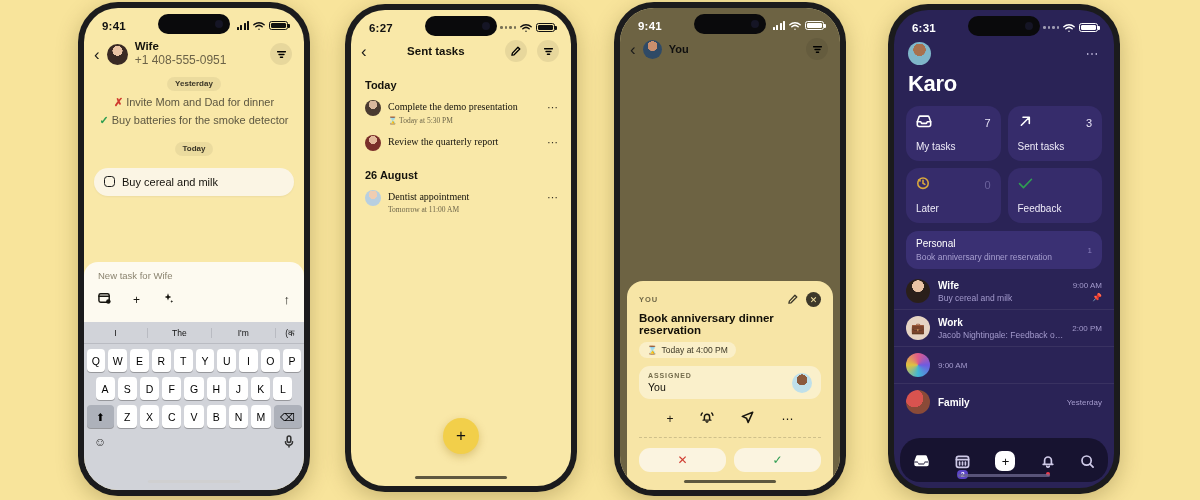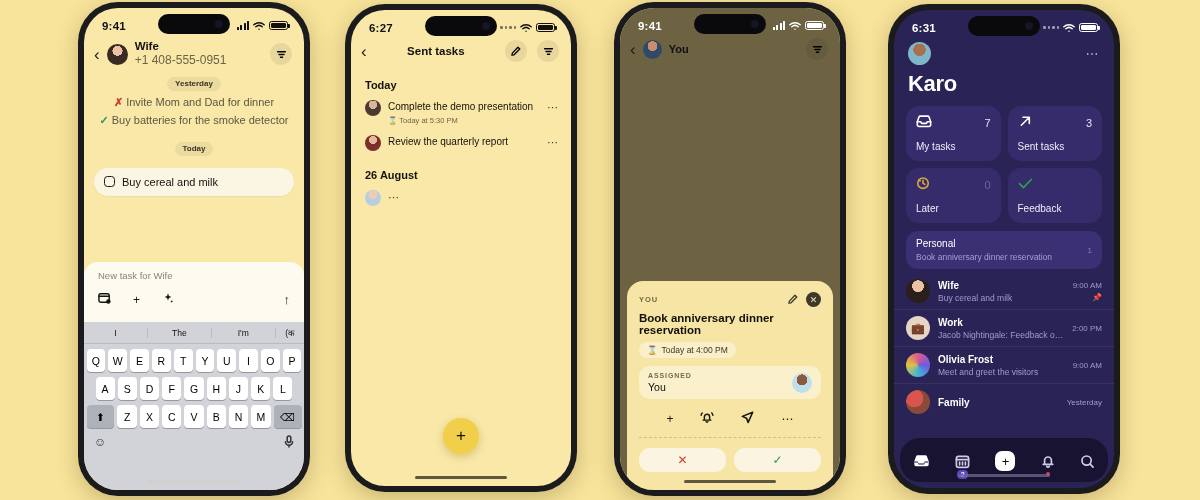--- a/index.html
+++ b/index.html
@@ -126,21 +126,21 @@
   .kb-bottom { display:flex; gap:4px; padding: 0 2.5px 3px; }
   .key.num { flex:1.5; background:#adb1ba; font-size:9px; }
   .key.space { flex:5; }
   .key.ret { flex:1.9; background:#adb1ba; font-size:9px; }
   .kb-last { display:flex; justify-content:space-between; padding: 2px 10px 0; font-size:12px; color:#333; }
 
   
   .p2-head { display:flex; align-items:center; padding: 0 12px 10px 10px; gap: 6px; }
   .p2-title { flex:1; text-align:center; font-size:11.5px; font-weight:bold; color:#14120c; }
   .sec-title { font-size:11px;font-weight:bold;color:#14120c;padding: 7px 14px 5px; }
-  .t-item { display:flex; align-items:flex-start; gap:7px; padding: 4px 12px 6px 14px; }
+  .t-item { display:flex; align-items:flex-start; gap:7px; padding: 4px 12px 6px 14px; font-family: Liberation Serif, serif; }
   .t-body { flex:1; }
   .t-name { font-size:10px; color:#14120c; line-height:1.35; }
   .t-sub  { font-size:7.5px; color:#6d6549; margin-top:2px; }
   .t-sub .hg { color:#cf3b2f; }
   .ell { color:#3a3526; font-size:11px; letter-spacing:1px; line-height:1; padding-top:2px; }
   .fab {
     position:absolute; left:50%; bottom:32px; transform:translateX(-50%);
     width:36px;height:36px;border-radius:50%;background:#f2cf4a;
     display:flex;align-items:center;justify-content:center;
     font-size:17px;color:#111; box-shadow:0 3px 8px rgba(150,110,10,.3);
@@ -413,20 +413,24 @@
         <span class="t-body">
           <span class="t-name" style="display:block">Review the quarterly report</span>
         </span>
         <span class="ell">⋯</span>
       </div>
 
       <div class="sec-title" style="padding-top:12px">26 August</div>
 
       <div class="t-item">
         <span class="avatar" style="width:16px;height:16px;background:radial-gradient(circle at 50% 30%,#f0cdb2 0 30%,#b8cfe0 31% 100%)"></span>
+        <span class="t-body">
+          <span class="t-name" style="display:block">Dentist appointment</span>
+          <span class="t-sub" style="display:block">Tomorrow at 11:00 AM</span>
+        </span>
         <span class="ell">⋯</span>
       </div>
 
       <div class="fab">
         <span>+</span>
       </div>
       <div class="homebar"></div>
     </div>
   </div>
 
@@ -613,24 +617,20 @@
           <span class="chat-b">
             <span class="chat-n" style="display:block">Work</span>
             <span class="chat-m" style="display:block">Jacob Nightingale: Feedback on sales rep...</span>
           </span>
           <span class="chat-r">
             <span class="chat-t" style="display:block">2:00 PM</span>
           </span>
         </div>
         <div class="chat">
           <span class="avatar" style="width:24px;height:24px;background:conic-gradient(#e05a8a,#6f5ae0,#3fb7d6,#e0c23f,#e05a8a)"></span>
-          <span class="chat-b">
-            <span class="chat-n" style="display:block">Olivia Frost</span>
-            <span class="chat-m" style="display:block">Meet and greet the visitors</span>
-          </span>
           <span class="chat-r">
             <span class="chat-t" style="display:block">9:00 AM</span>
           </span>
         </div>
         <div class="chat" style="border-bottom:none">
           <span class="avatar" style="width:24px;height:24px;background:radial-gradient(circle at 35% 35%,#d9534f 0 40%,#8a4a38 41% 100%)"></span>
           <span class="chat-b">
             <span class="chat-n" style="display:block">Family</span>
           </span>
           <span class="chat-r">

